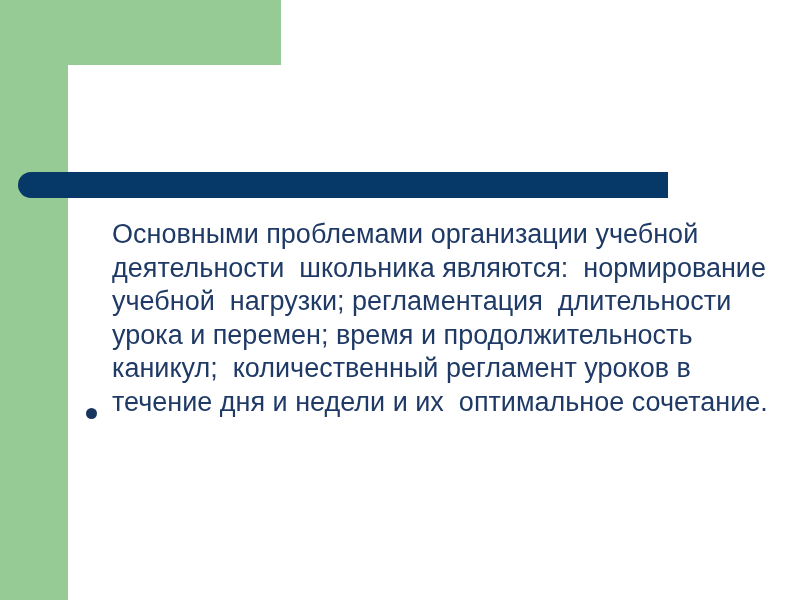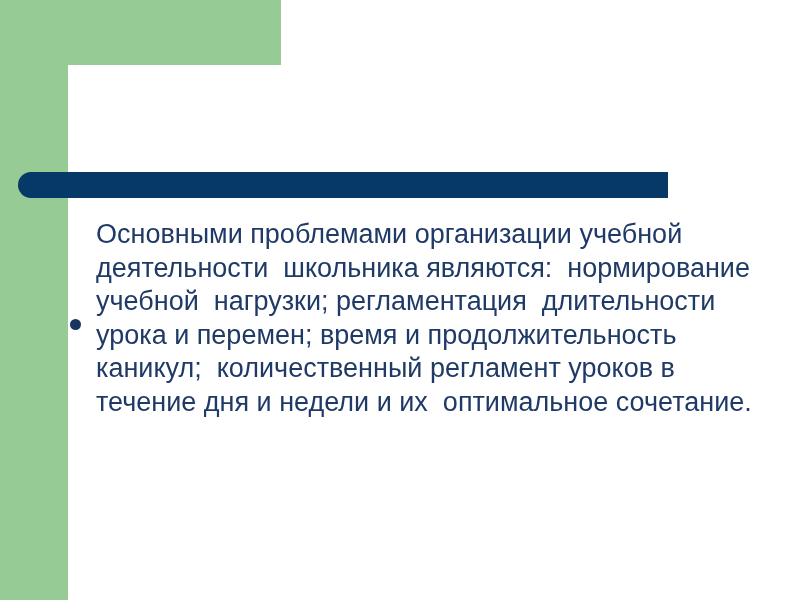--- a/index.html
+++ b/index.html
@@ -65,26 +65,26 @@
     border-top-left-radius: 13px;
     border-bottom-left-radius: 13px;
     border-top-right-radius: 0;
     border-bottom-right-radius: 0;
     z-index: 3;
   }
 
   
   .body-block {
     position: absolute;
-    left: 70px;
+    left: 86px;
     top: 218px;
     width: 690px;
     z-index: 4;
     display: flex;
-    align-items: center;
+    align-items: flex-end;
   }
   .bullet-dot {
     flex: 0 0 auto;
     width: 11px;
     height: 11px;
     border-radius: 50%;
     background: #17355f;
     margin-top: 12px;
     margin-right: 15px;
   }

